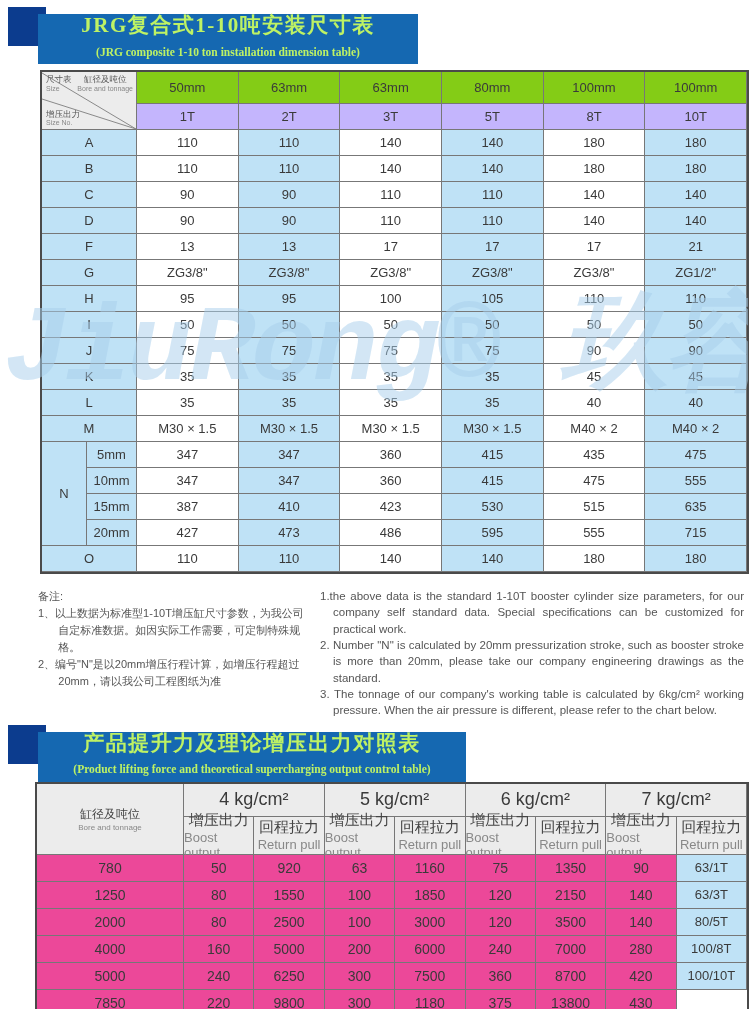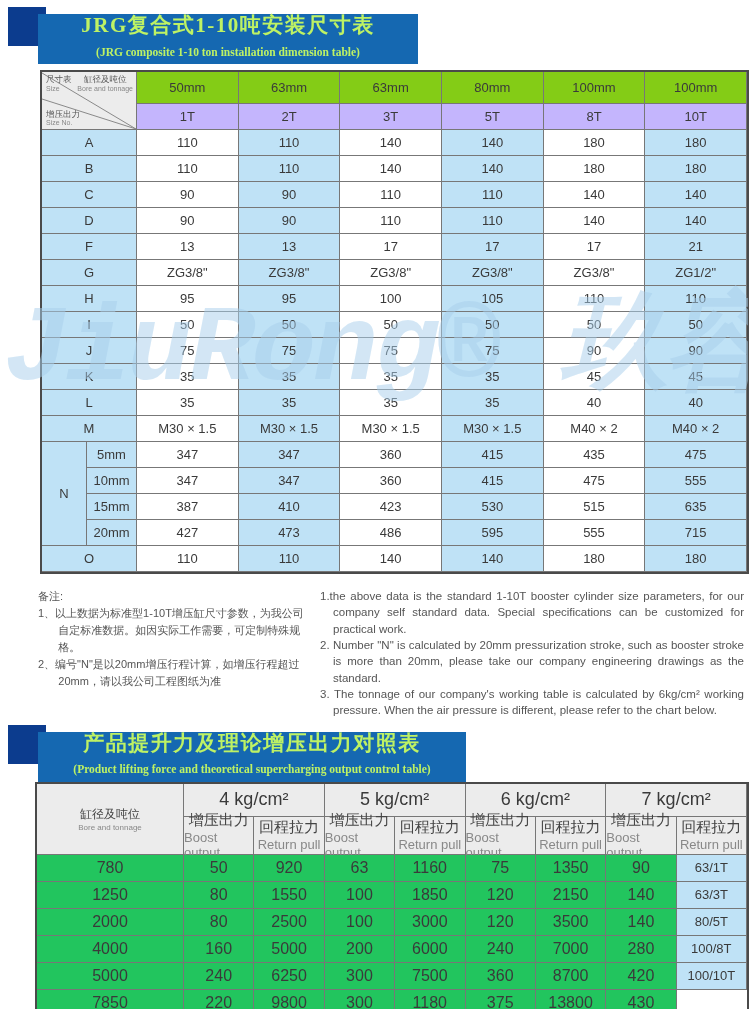--- a/index.html
+++ b/index.html
@@ -48,21 +48,21 @@
   .t2 { display:grid; grid-template-columns:147px repeat(8,1fr); width:710px; margin:7px 0 0 35px; border:2px solid #4a4a4a; background:#fff; }
   .t2 > div { border-right:1px solid #777; border-bottom:1px solid #777; display:flex; flex-direction:column; align-items:center; justify-content:center; }
   .corner2 { grid-row:span 2; background:#ececec; }
   .corner2 .czh { font-size:12px; color:#444; }
   .corner2 .cen { font-size:8px; color:#888; }
   .pgroup { grid-column:span 2; height:32px; background:#ececec; font-size:18px; flex-direction:row !important; }
   .sub { height:37px; background:#ececec; }
   .sub .czh { font-size:15px; color:#444;text-align:right; }
   .sub .cen { font-size:13px; color:#888; }
   .lab2 { background:#bfe2f6; font-size:13px; height:26px; flex-direction:row !important; }
-  .val  { background:#22c55e; font-size:16px; height:26px; flex-direction:row !important; }
+  .val  { background:#ec4899; font-size:14px; height:26px; flex-direction:row !important; }
 </style>
 </head>
 <body>
 
 <div class="banner" id="banner1" style="margin-top:7px;">
   <div class="banner-square"></div>
   <div class="banner-bar">
     <div class="banner-zh">JRG复合式1-10吨安装尺寸表</div>
     <div class="banner-en">(JRG composite 1-10 ton installation dimension table)</div>
   </div>

